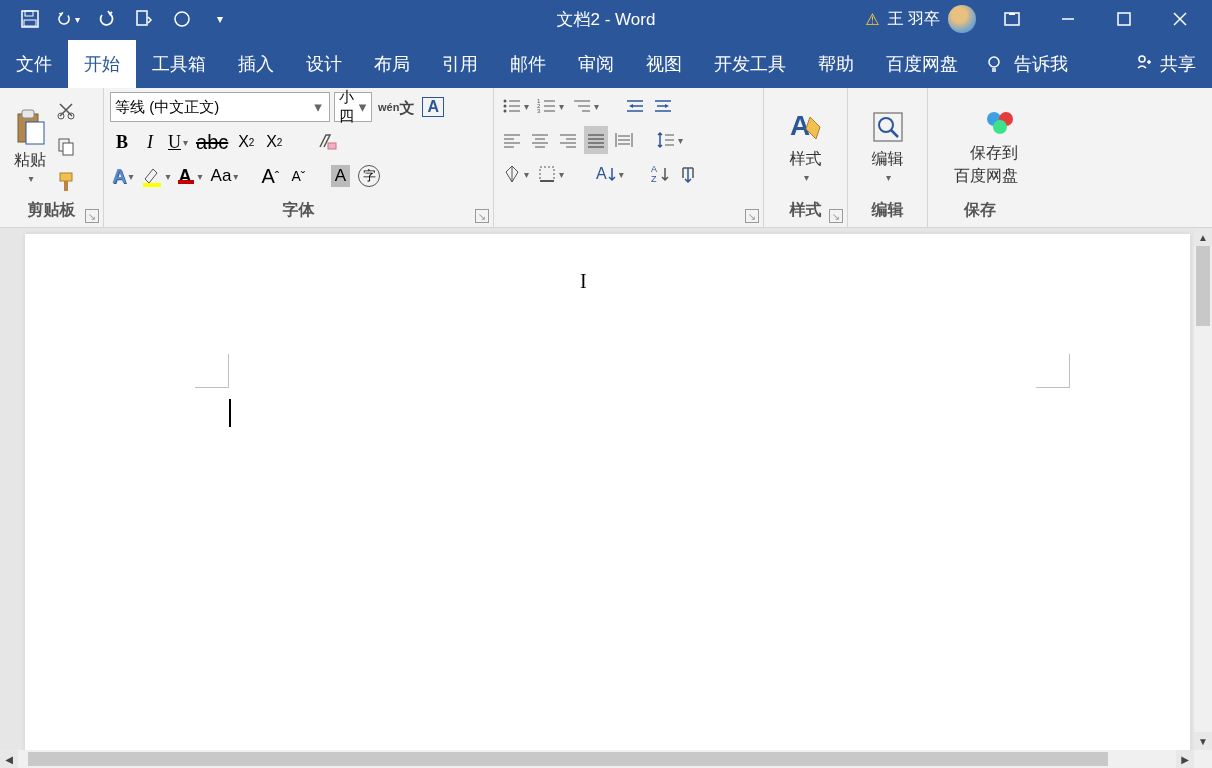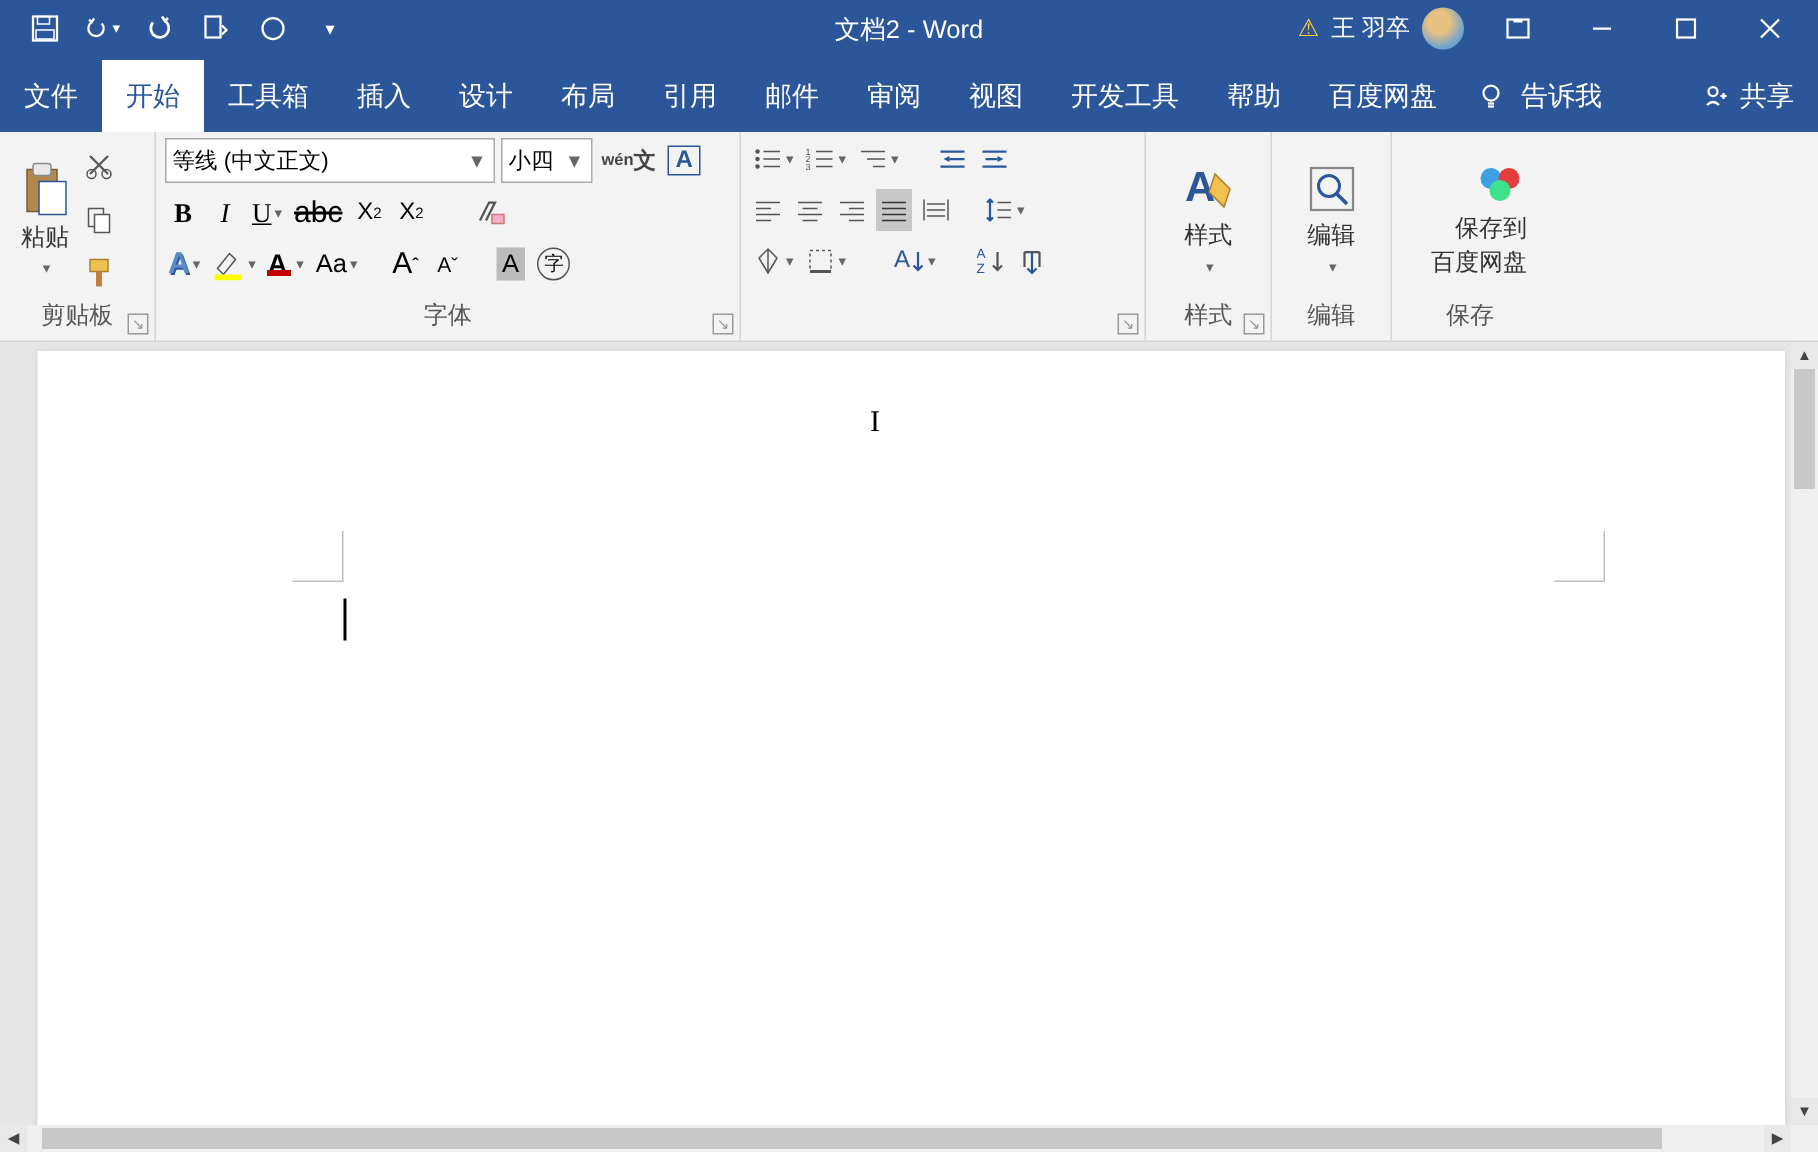--- a/index.html
+++ b/index.html
@@ -10,25 +10,25 @@
 .title-bar .title{position:absolute;left:50%;transform:translateX(-50%);font-size:17px;}
 .title-bar .right{margin-left:auto;display:flex;align-items:center;gap:16px;padding-right:12px;}
 .title-bar .user{display:flex;align-items:center;gap:8px;font-size:16px;}
 .title-bar .avatar{width:28px;height:28px;border-radius:50%;background:radial-gradient(circle at 40% 35%,#e8c080 30%,#6ba3d0 70%);}
 .title-bar .win-btn{width:40px;height:28px;display:flex;align-items:center;justify-content:center;}
 .tabs{height:50px;background:#2b579a;display:flex;align-items:flex-end;color:#fff;font-size:18px;}
 .tabs .tab{padding:12px 16px;cursor:pointer;}
 .tabs .tab.active{background:#fff;color:#2b579a;}
 .tabs .spacer{flex:1;}
 .tabs .help-area{display:flex;align-items:center;gap:10px;padding:12px 10px;}
-.tabs .share{display:flex;align-items:center;gap:6px;padding:12px 16px;}
+.tabs .share{display:flex;gap:6px;padding:12px 16px;}
 .ribbon{height:140px;background:#f3f3f3;border-bottom:1px solid #d4d4d4;display:flex;}
 .group{border-right:1px solid #d4d4d4;padding:4px 6px 2px 6px;display:flex;flex-direction:column;position:relative;}
 .group-body{flex:1;display:flex;align-items:flex-start;}
-.group-label{text-align:center;font-size:16px;color:#555;padding-bottom:4px;position:relative;}
+.group-label{text-align:center;font-size:16px;color:#555;padding-bottom:4px;position:relative;font-weight:bold;}
 .group-launcher{position:absolute;right:4px;bottom:4px;width:14px;height:14px;border:1px solid #999;color:#999;font-size:10px;display:flex;align-items:center;justify-content:center;}
 .icon-btn{display:flex;align-items:center;justify-content:center;min-width:24px;height:28px;padding:0 2px;}
 .combo{height:30px;border:1px solid #aaa;background:#fff;display:flex;align-items:center;font-size:15px;padding:0 4px;}
 .combo .dd{margin-left:auto;width:14px;color:#666;text-align:center;}
 .small-dd{font-size:10px;color:#666;margin-left:2px;}
 .row{display:flex;align-items:center;gap:4px;margin-bottom:4px;}
 .big-button{display:flex;flex-direction:column;align-items:center;justify-content:center;gap:4px;padding:4px 8px;}
 .big-button .lbl{font-size:16px;color:#333;text-align:center;line-height:1.2;}
 .doc-area{position:absolute;top:228px;bottom:18px;left:0;right:18px;background:#e6e6e6;overflow:hidden;}
 .page{position:absolute;left:25px;top:6px;width:1165px;height:800px;background:#fff;box-shadow:0 0 4px rgba(0,0,0,.1);}
@@ -191,21 +191,21 @@
     <div class="group-launcher">↘</div>
   </div>
 
   <div class="group" style="width:390px;">
     <div class="group-body" style="flex-direction:column;gap:2px;">
       <div class="row">
         <div class="combo" style="width:220px;">
           <span>等线 (中文正文)</span>
           <span class="dd">▾</span>
         </div>
-        <div class="combo" style="width:61px;">
+        <div class="combo" style="width:38px;">
           <span>小四</span>
           <span class="dd">▾</span>
         </div>
         <div class="icon-btn" style="line-height:1;font-size:11px;color:#444;font-weight:bold;">
           <span>wén</span>
           <span style="font-size:15px;">文</span>
         </div>
         <div class="icon-btn">
             <span style="border:1.5px solid #2b579a;padding:0 4px;color:#2b579a;font-weight:bold;">A</span>
           </div>

